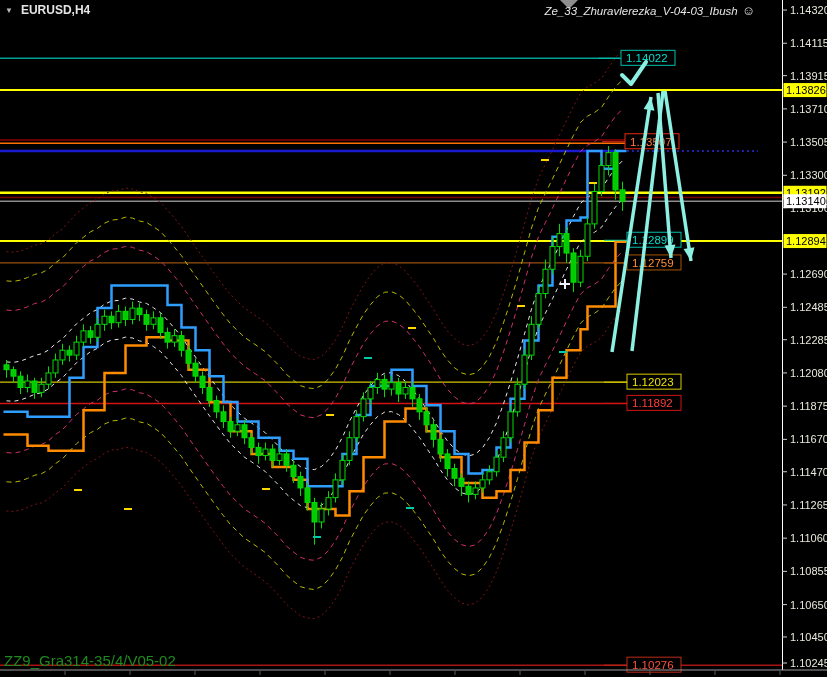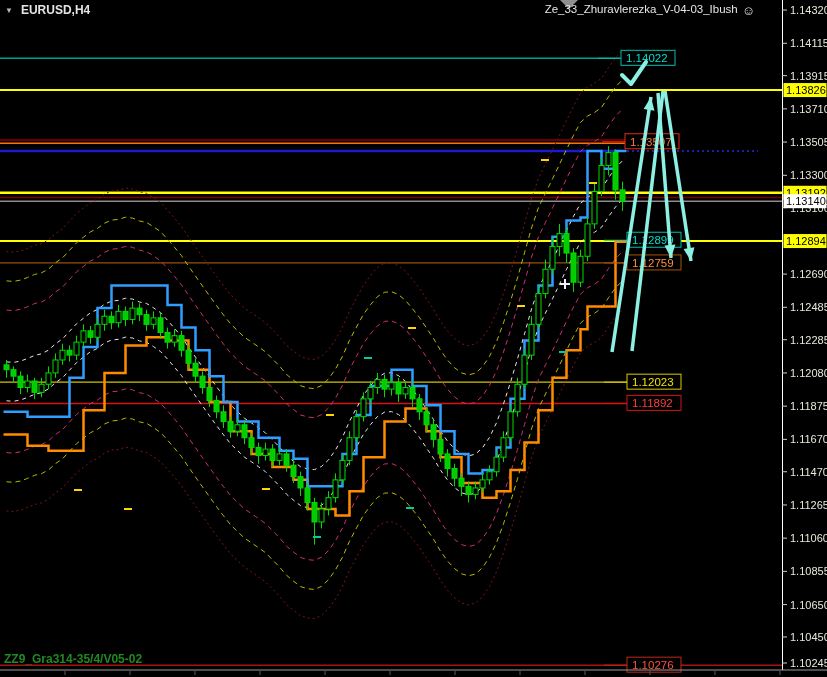--- a/index.html
+++ b/index.html
@@ -3,26 +3,26 @@
 <meta charset="utf-8">
 <style>
   html,body{margin:0;padding:0;background:#000;width:827px;height:677px;overflow:hidden;
             font-family:"Liberation Sans",sans-serif;}
   #stage{position:relative;width:827px;height:677px;background:#000;}
   #chart-svg{position:absolute;left:0;top:0;}
   #titlebar{position:absolute;left:5px;top:3px;display:flex;align-items:center;gap:8px;
             color:#e4e4e4;font-size:12px;font-weight:bold;white-space:nowrap;z-index:5;}
   #titlebar .dd{color:#b8b8b8;font-size:8px;font-weight:normal;}
   #indicator-title{position:absolute;top:3px;right:72px;color:#e6e6e6;font-size:11.5px;
-            display:flex;align-items:flex-start;gap:4px;white-space:nowrap;z-index:5;}
+            display:flex;align-items:center;gap:4px;white-space:nowrap;z-index:5;font-style:italic;}
   #indicator-title .smiley{font-size:13px;}
   #top-marker{position:absolute;left:560px;top:0;width:0;height:0;z-index:4;
             border-left:9px solid transparent;border-right:9px solid transparent;
             border-top:9px solid #8f8f8f;}
-  #watermark{position:absolute;left:4px;top:652px;color:#1f8a1f;font-size:12px;z-index:3;font-weight:bold;}
+  #watermark{position:absolute;left:4px;top:652px;color:#1f8a1f;font-size:15px;z-index:3;}
   text{font-family:"Liberation Sans",sans-serif;}
 </style>
 </head>
 <body>
 
 <div id="stage">
   <svg id="chart-svg" width="827" height="677">
       <rect x="0" y="0" width="827" height="677" fill="#000"></rect>
       <g>
         <line x1="0" y1="58.320000000000775" x2="620" y2="58.320000000000775" stroke="#00a093" stroke-width="1.5"></line>

